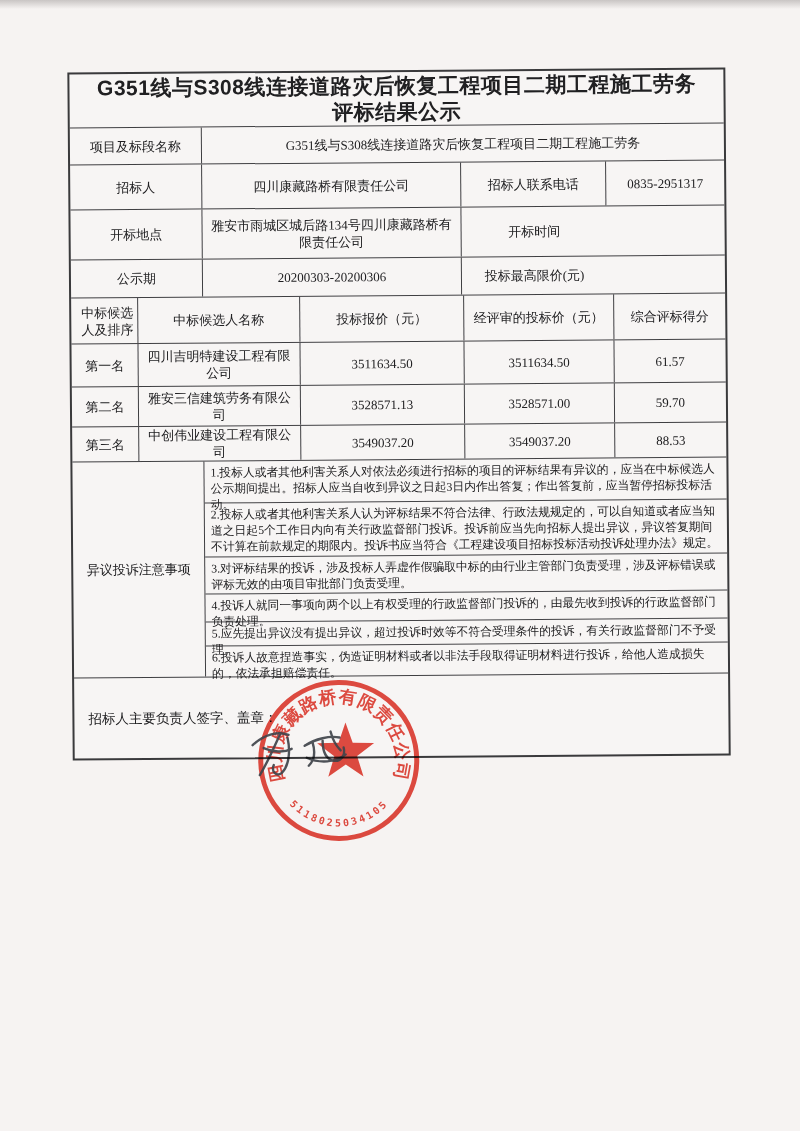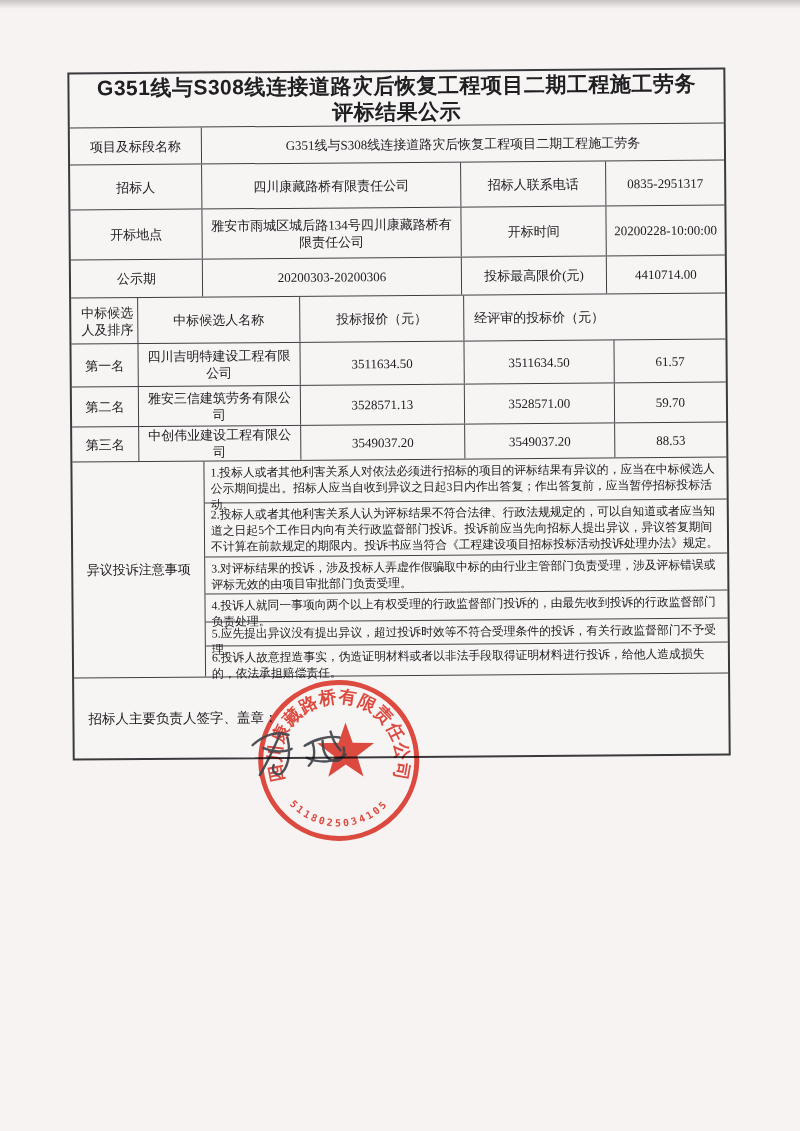--- a/index.html
+++ b/index.html
@@ -88,35 +88,34 @@
         <div class="cell w-l">招标人</div>
         <div class="cell w-v1">四川康藏路桥有限责任公司</div>
         <div class="cell w-l2">招标人联系电话</div>
         <div class="cell w-rest">0835-2951317</div>
       </div>
 
       <div class="row h50">
         <div class="cell w-l">开标地点</div>
         <div class="cell w-v1">雅安市雨城区城后路134号四川康藏路桥有限责任公司</div>
         <div class="cell w-l2">开标时间</div>
-        <div class="cell w-rest">20200228-10:00:00</div>
       </div>
 
       <div class="row h38">
         <div class="cell w-l">公示期</div>
         <div class="cell w-v1">20200303-20200306</div>
         <div class="cell w-l2">投标最高限价(元)</div>
-        <div class="cell w-rest">4410714.00</div>
       </div>
 
       <div class="row h46">
         <div class="cell k1">中标候选人及排序</div>
         <div class="cell k2">中标候选人名称</div>
         <div class="cell k3">投标报价（元）</div>
         <div class="cell k4">经评审的投标价（元）</div>
+        <div class="cell k5">综合评标得分</div>
       </div>
 
       <div class="row h43">
         <div class="cell k1">第一名</div>
         <div class="cell k2">四川吉明特建设工程有限公司</div>
         <div class="cell k3">3511634.50</div>
         <div class="cell k4">3511634.50</div>
         <div class="cell k5">61.57</div>
       </div>
       <div class="row h40">

